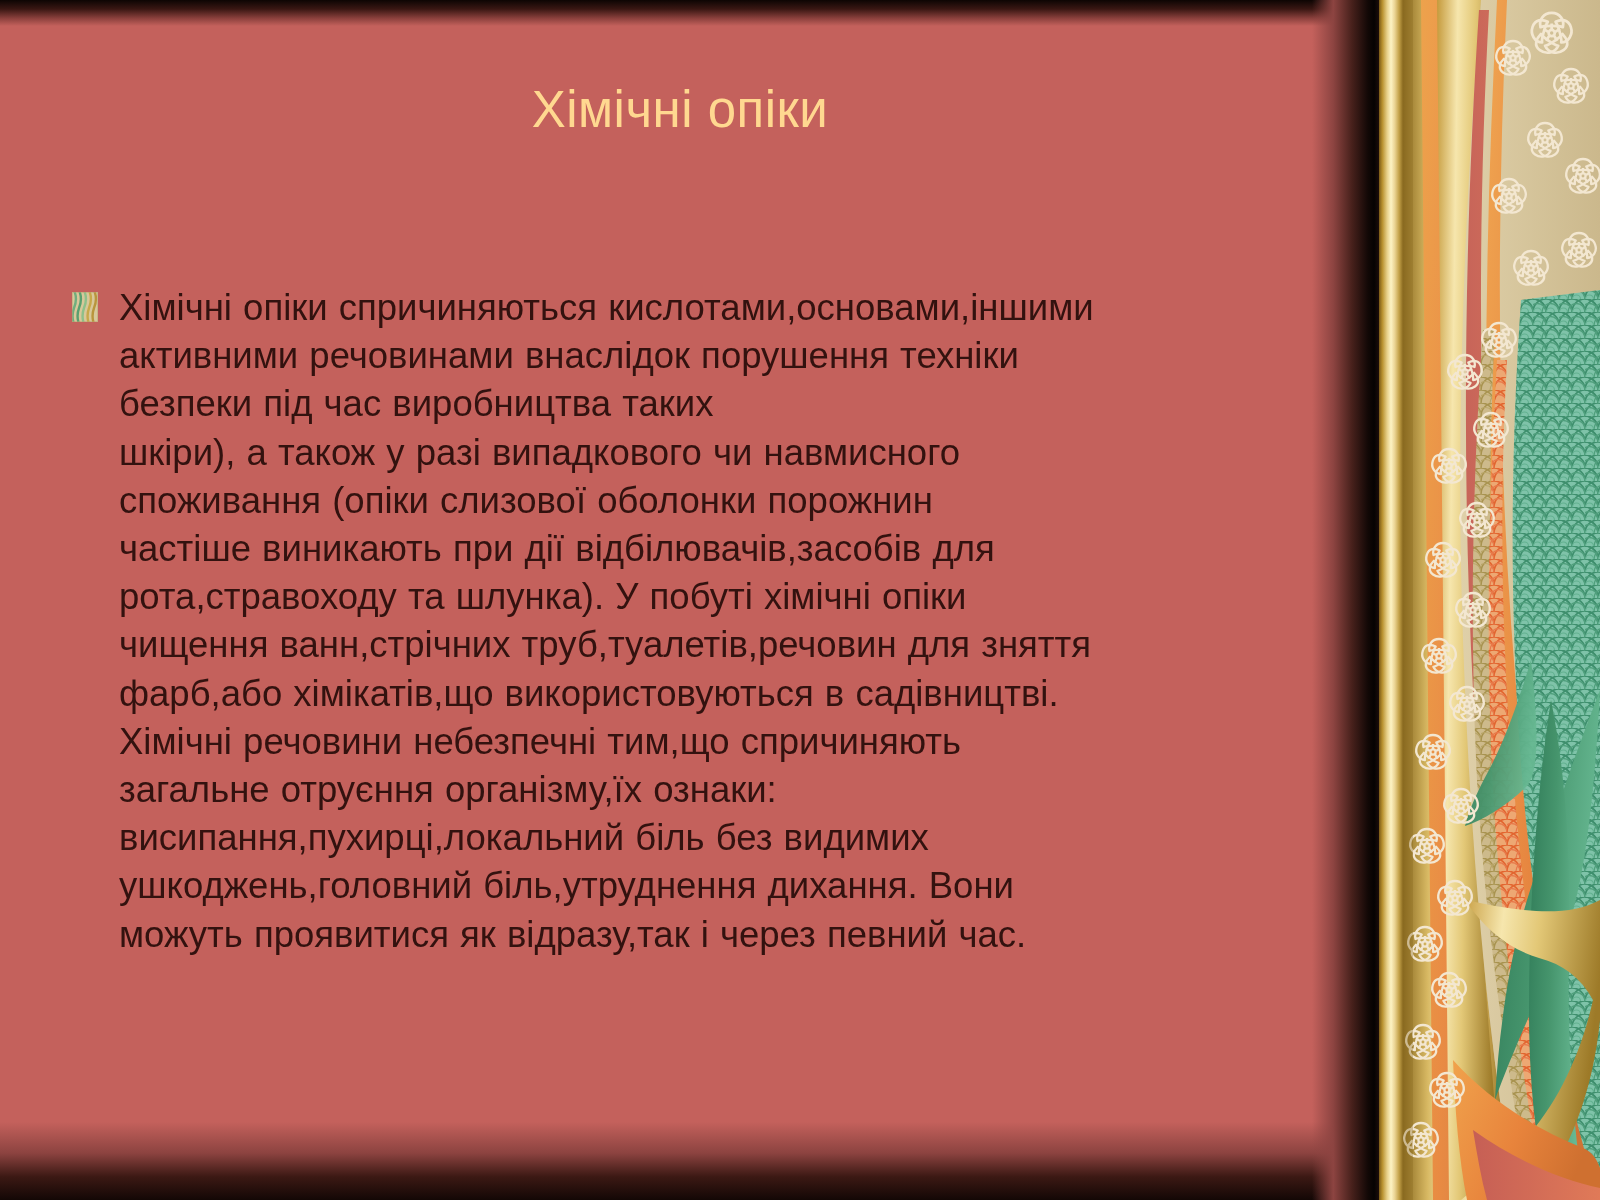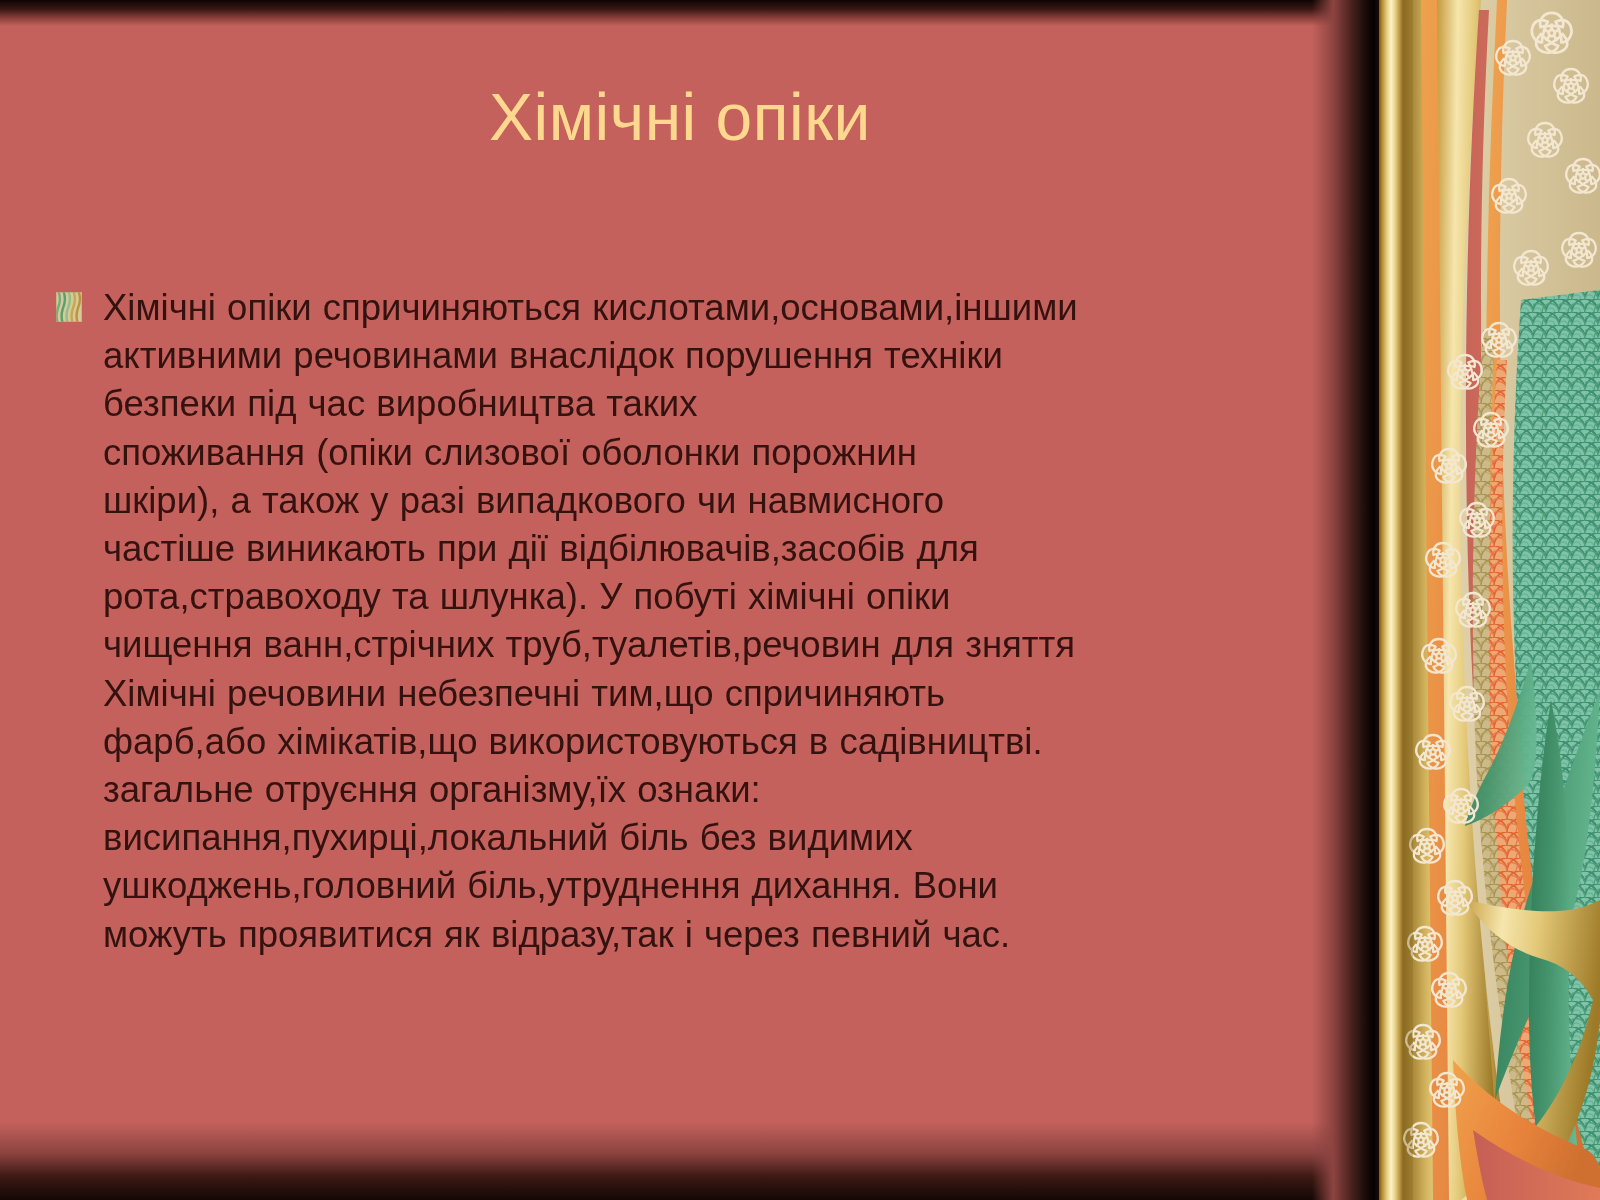--- a/index.html
+++ b/index.html
@@ -51,31 +51,31 @@
   }
 
   
   .title {
     position: absolute;
     left: 60px;
     top: 84px;
     width: 1240px;
     text-align: center;
     color: #ffd890;
-    font-size: 66px;
+    font-size: 51px;
     font-weight: 400;
     line-height: 1.0;
     letter-spacing: 0.5px;
     white-space: nowrap;
   }
 
   
   .body-block {
     position: absolute;
-    left: 56px;
+    left: 72px;
     top: 284px;
     width: 1240px;
     display: flex;
     align-items: flex-start;
   }
   .bullet {
     flex: 0 0 auto;
     width: 26px;
     height: 30px;
     margin-top: 8px;
@@ -151,27 +151,27 @@
             <path d="M22 -2 A10 16 0 0 1 22 16 A10 16 0 0 0 22 32" stroke="#b9953c"></path>
           </g>
           <rect x="0" y="0" width="26" height="30" fill="none" stroke="#b8a273" stroke-width="1"></rect>
         </svg>
       </div>
 
       <div class="paragraph">
         <span class="ln">Хімічні опіки спричиняються кислотами,основами,іншими</span>
         <span class="ln">активними речовинами внаслідок порушення техніки</span>
         <span class="ln">безпеки під час виробництва таких</span>
+        <span class="ln">шкіри), а також у разі випадкового чи навмисного</span>
         <span class="ln">споживання (опіки слизової оболонки порожнин</span>
-        <span class="ln">шкіри), а також у разі випадкового чи навмисного</span>
         <span class="ln">частіше виникають при дії відбілювачів,засобів для</span>
         <span class="ln">рота,стравоходу та шлунка). У побуті хімічні опіки</span>
         <span class="ln">чищення ванн,стрічних труб,туалетів,речовин для зняття</span>
+        <span class="ln">фарб,або хімікатів,що використовуються в садівництві.</span>
         <span class="ln">Хімічні речовини небезпечні тим,що спричиняють</span>
-        <span class="ln">фарб,або хімікатів,що використовуються в садівництві.</span>
         <span class="ln">загальне отруєння організму,їх ознаки:</span>
         <span class="ln">висипання,пухирці,локальний біль без видимих</span>
         <span class="ln">ушкоджень,головний біль,утруднення дихання. Вони</span>
         <span class="ln">можуть проявитися як відразу,так і через певний час.</span>
       </div>
     </div>
   </div>
 
   <div class="border-strip">
 

